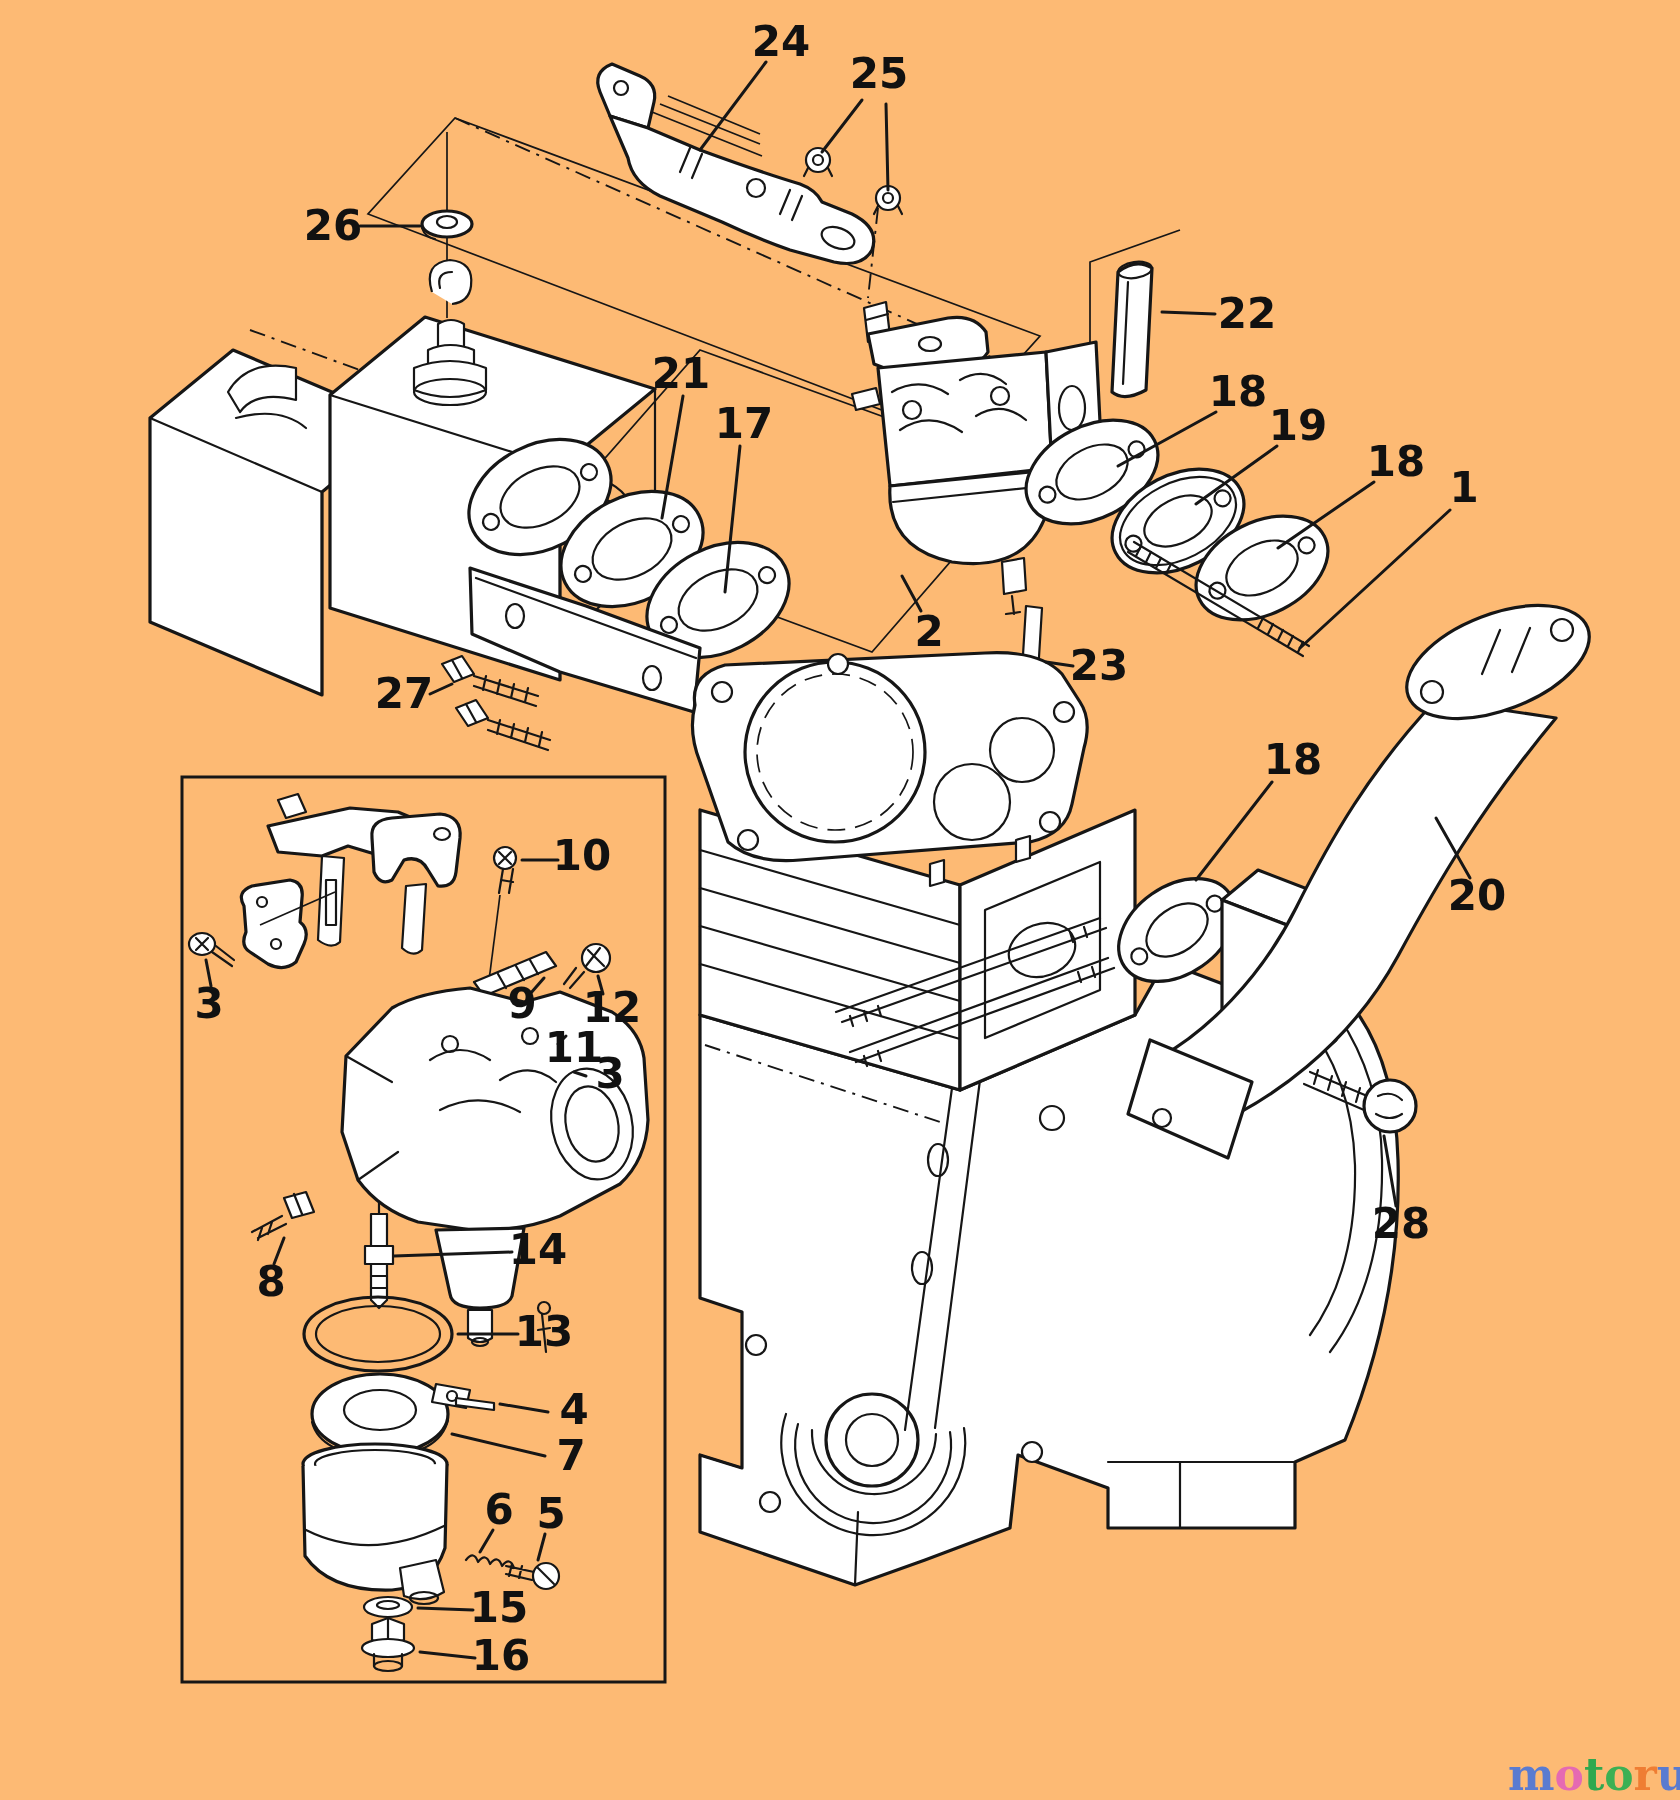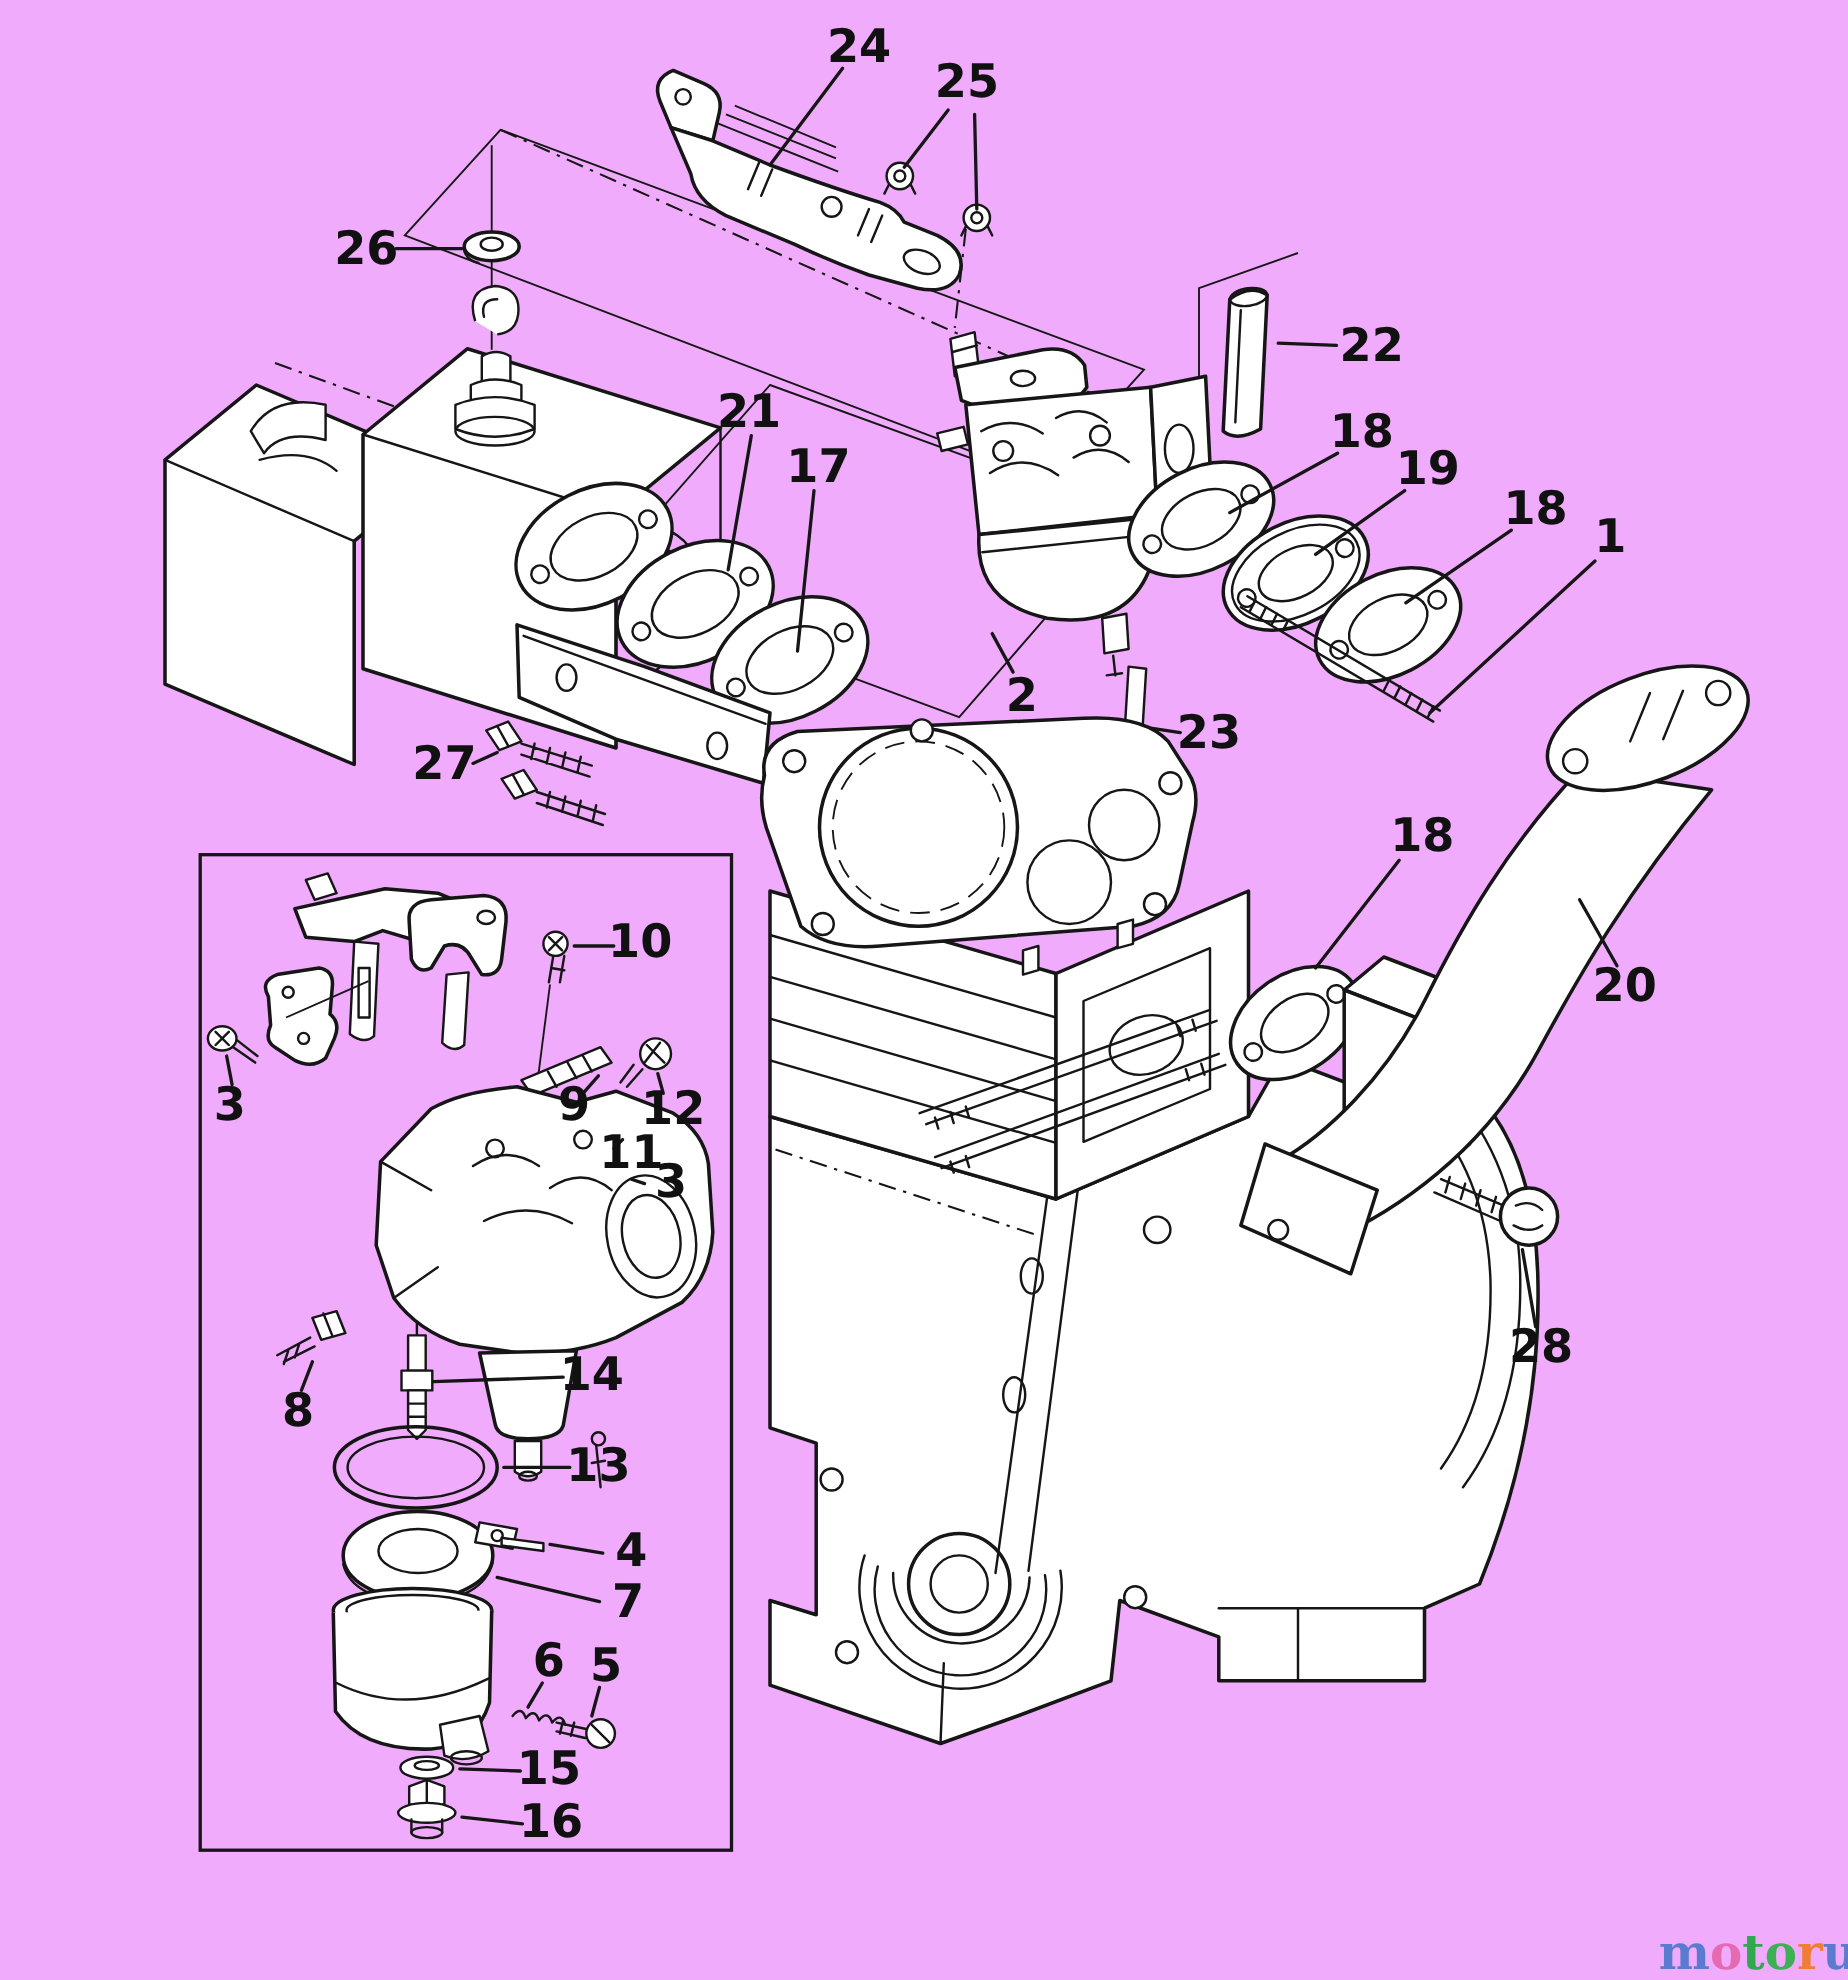--- a/index.html
+++ b/index.html
@@ -1,16 +1,16 @@
 <!DOCTYPE html>
 <html><head>
 <meta charset="utf-8">
 <style>
   html,body{margin:0;padding:0;background:#ffffff;}
-  .stage{position:relative;width:1680px;height:1800px;background:#f0abfc;overflow:hidden;
+  .stage{position:relative;width:1680px;height:1800px;background:#fdba74;overflow:hidden;
          font-family:"DejaVu Sans","Liberation Sans",sans-serif;}
   svg{position:absolute;left:0;top:0;}
   .ln{fill:none;stroke:#161616;stroke-width:3.2;stroke-linecap:round;stroke-linejoin:round;}
   .ln2{fill:none;stroke:#161616;stroke-width:2.2;stroke-linecap:round;stroke-linejoin:round;}
   .lnw{fill:#ffffff;stroke:#161616;stroke-width:3.2;stroke-linejoin:round;}
   .lnw2{fill:#ffffff;stroke:#161616;stroke-width:2.2;stroke-linejoin:round;}
   .thin{fill:none;stroke:#161616;stroke-width:1.7;}
   .dashdot{fill:none;stroke:#161616;stroke-width:1.9;stroke-dasharray:16 7 3 7;}
   .leader{fill:none;stroke:#161616;stroke-width:3;stroke-linecap:round;}
   .callout{font:800 42px "DejaVu Sans","Liberation Sans",sans-serif;fill:#111;text-anchor:middle;}

